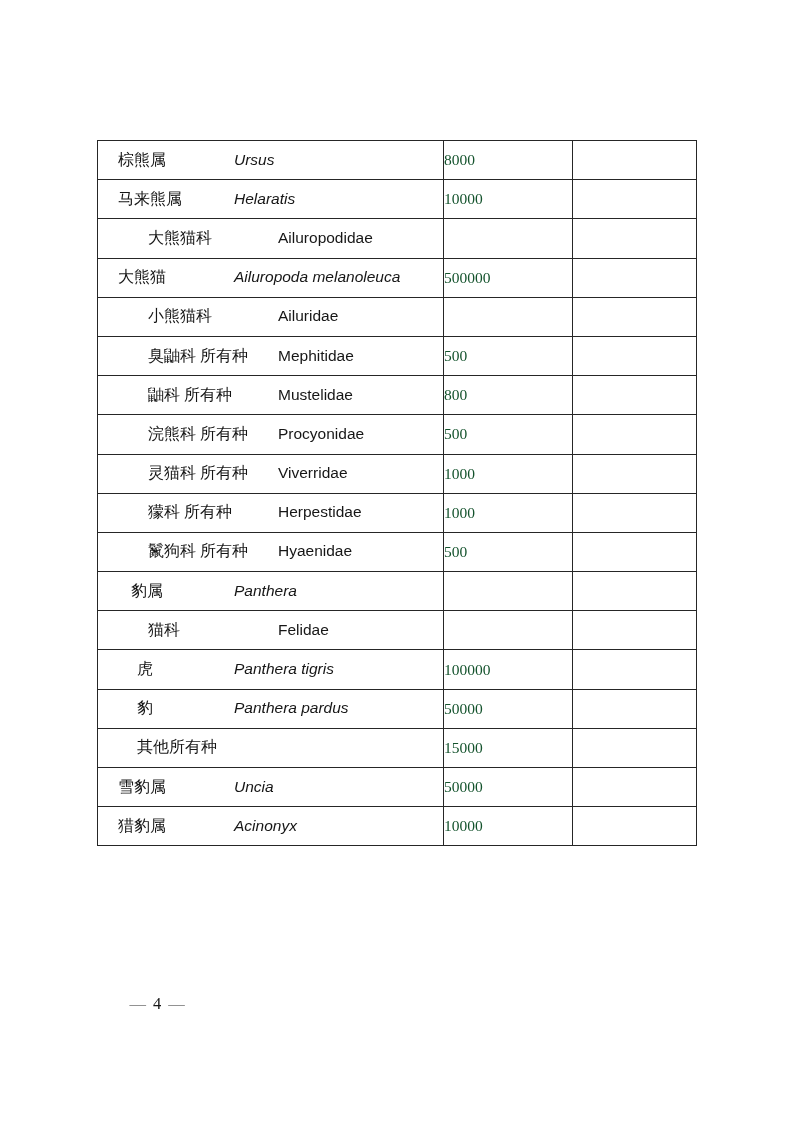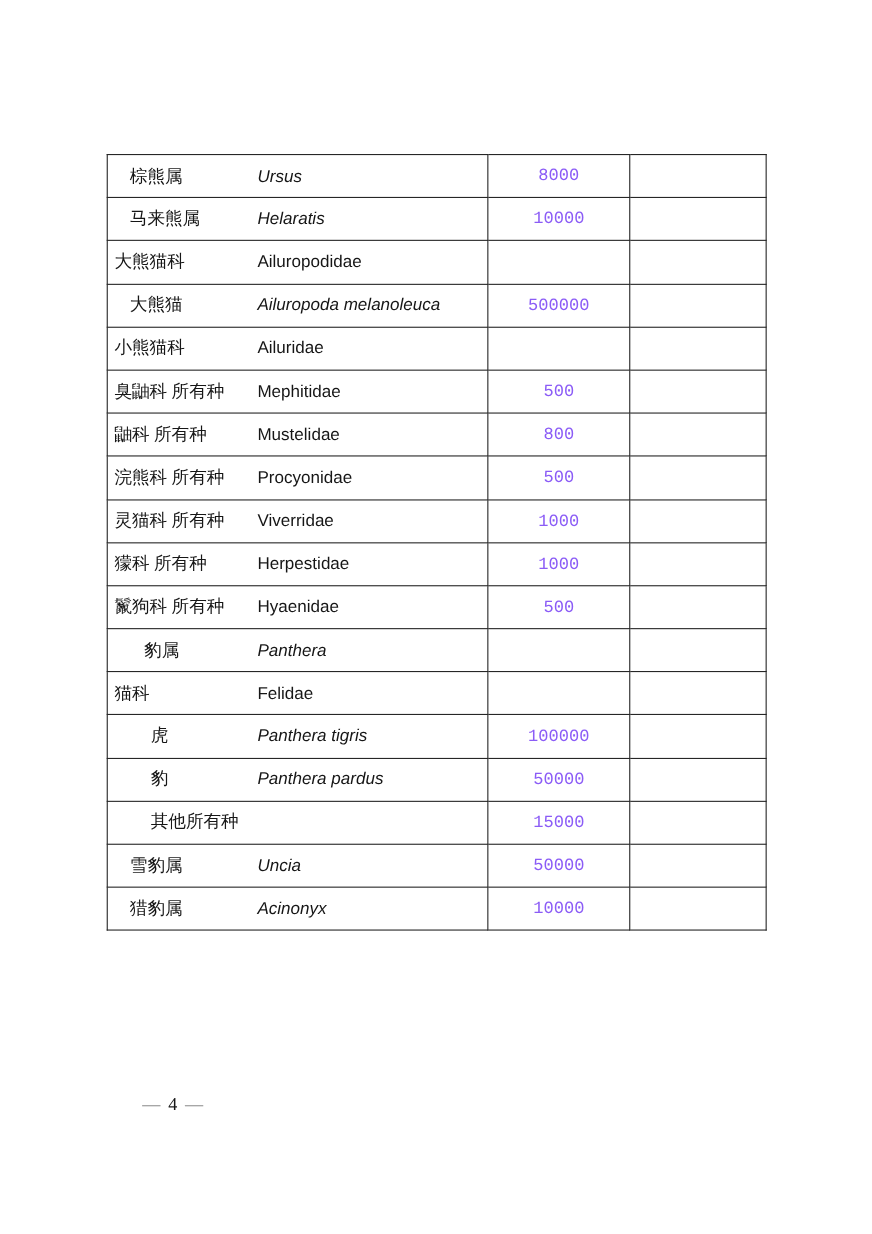--- a/index.html
+++ b/index.html
@@ -41,37 +41,36 @@
   .cn-name {
     display: inline-block;
     box-sizing: border-box;
     width: 136px;
     font-family: "Liberation Serif", "DejaVu Serif", serif;
     font-size: 16px;
     color: #161616;
     white-space: nowrap;
     vertical-align: baseline;
   }
-  .cn-name.lv0 { padding-left: 6px; }
+  .cn-name.lv0 { padding-left: 6px; margin-left: 44px; }
   .cn-name.lv1 { padding-left: 20px; }
   .cn-name.lv2 { padding-left: 33px; }
   .cn-name.lv3 { padding-left: 39px; }
   .latin-name {
     font-family: "Liberation Sans", "DejaVu Sans", sans-serif;
     font-size: 15.5px;
     color: #161616;
     white-space: nowrap;
     vertical-align: baseline;
   }
   .latin-name.italic { font-style: italic; }
   td.value-cell {
-    text-align: center;
-    font-family: Liberation Mono, monospace;
+    font-family: Liberation Serif, serif;
     font-size: 15.5px;
-    color: #8b5cf6;
+    color: #14532d;
   }
   td.notes-cell { background: #ffffff; }
   .footer {
     position: absolute;
     left: 97px;
     top: 994px;
     width: 120px;
     text-align: center;
     font-family: "Liberation Serif", "DejaVu Serif", serif;
     font-size: 16.5px;

